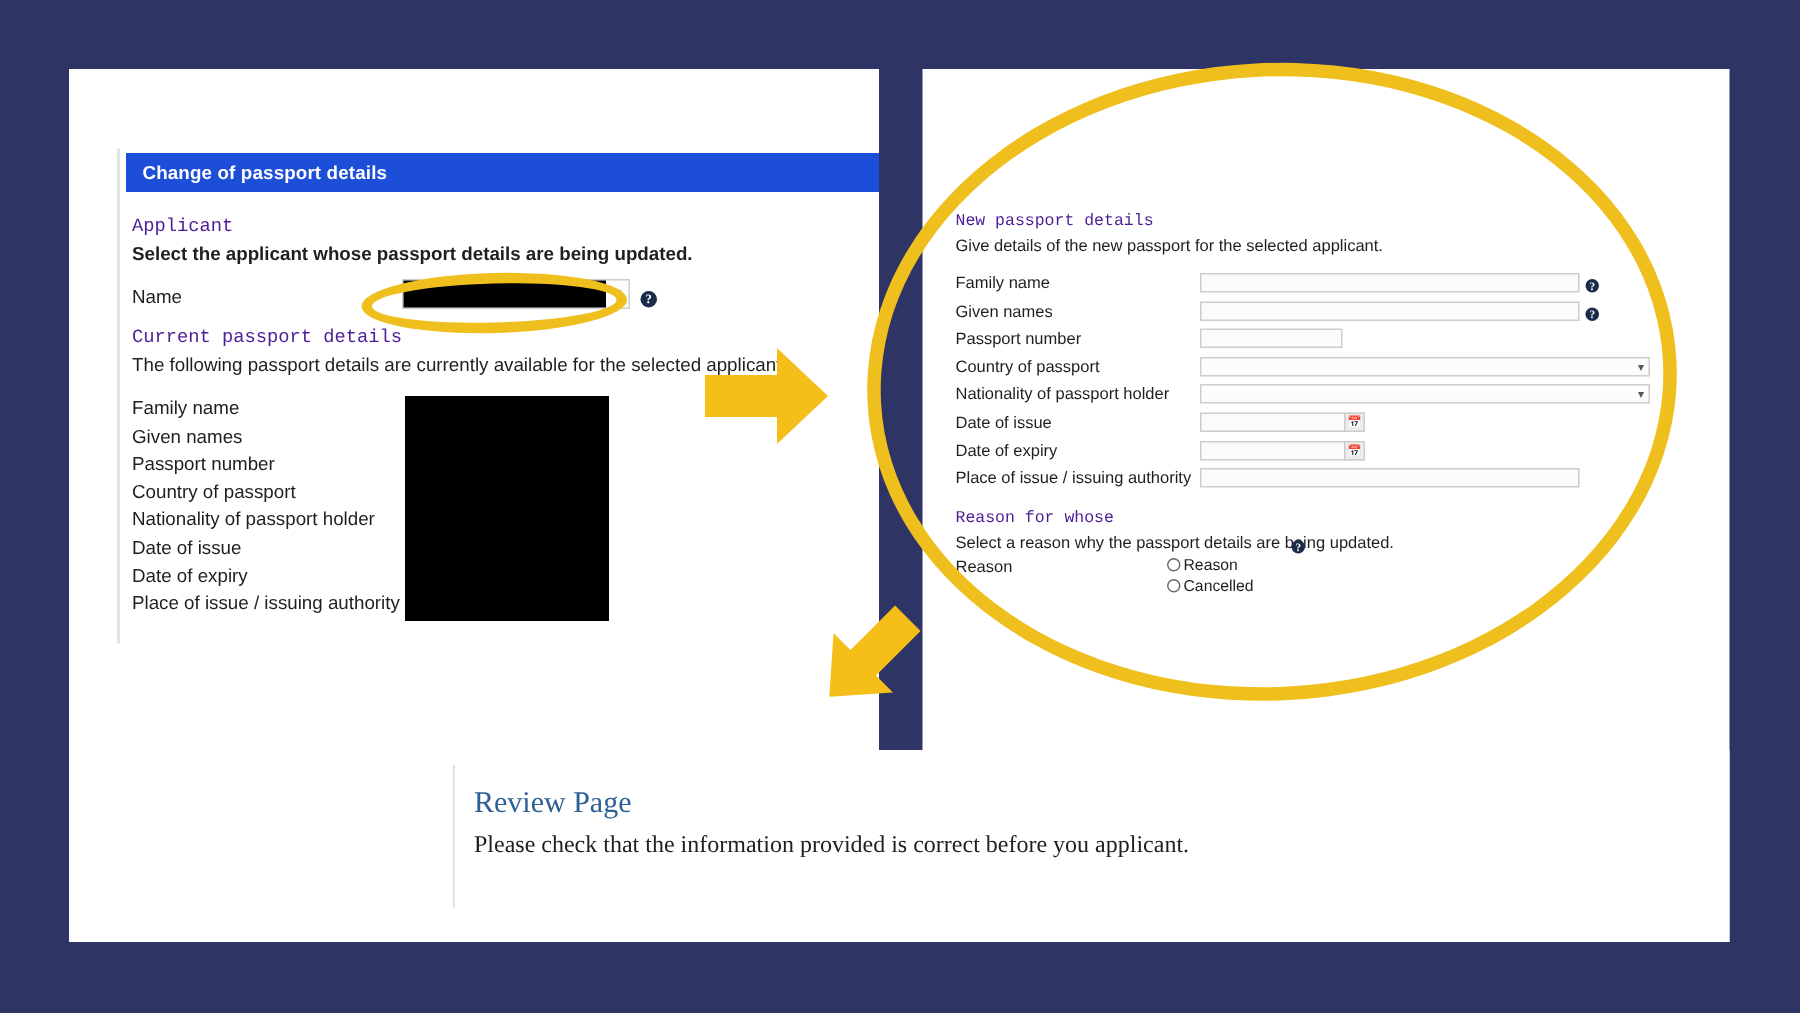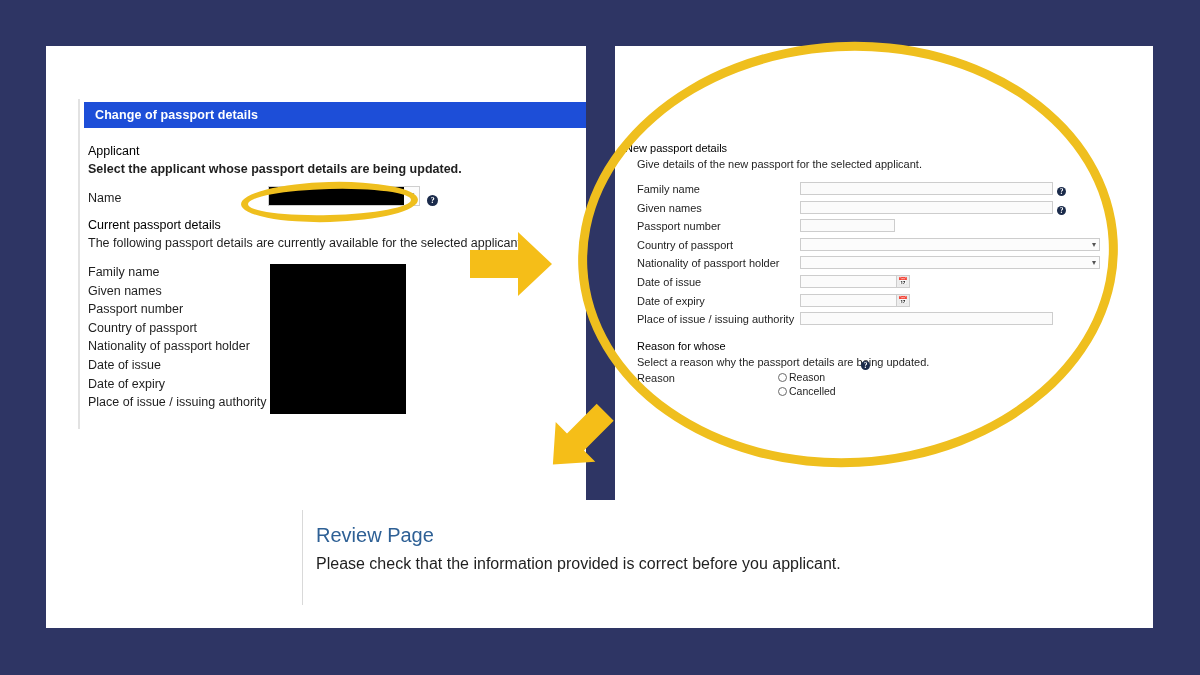--- a/index.html
+++ b/index.html
@@ -22,21 +22,21 @@
   }
 
   
   .page {
     position: absolute;
     background: #ffffff;
     overflow: hidden;
   }
   #page-left  { left: 46px;  top: 46px;  width: 540px; height: 582px; }
   #page-right { left: 615px; top: 46px;  width: 538px; height: 582px; }
-  #page-review{ left: 276px; top: 500px; width: 877px; height: 128px; }
+  #page-review{ left: 276px; top: 500px; width: 877px; height: 128px; font-family: Liberation Serif, serif; }
 
   
   .lp-inner { position: absolute; left: 16px; top: 0; right: 0; bottom: 0; }
   .vrule-left {
     position: absolute; left: 16px; top: 53px; width: 2px; height: 330px;
     background: #e2e2e2;
   }
   .title-bar {
     position: absolute;
     left: 22px; top: 56px;
@@ -45,22 +45,23 @@
     color: #ffffff;
     font-size: 12.5px;
     font-weight: bold;
     line-height: 26px;
     padding-left: 11px;
     box-sizing: border-box;
     letter-spacing: 0.1px;
   }
 
   .sec-head {
-    color: #000000;
+    color: #4c1d95;
     font-size: 12.5px;
+    font-family: Liberation Mono, monospace;
   }
   .body-text {
     color: #1f1f1f;
     font-size: 12.5px;
   }
   .lbl {
     color: #1f1f1f;
     font-size: 12.5px;
   }
 
@@ -107,21 +108,21 @@
   .lp-fieldlist .row { height: 18.6px; font-size: 12.5px; color: #1f1f1f; white-space: nowrap; }
   .lp-redact-block {
     position: absolute;
     left: 208px; top: 218px;
     width: 136px; height: 150px;
     background: #000000;
   }
 
   
   .rp-inner { position: absolute; left: 0; top: 0; right: 0; bottom: 0; }
-  #rp-new-head  { position: absolute; left: 10px; top: 96px; }
+  #rp-new-head  { position: absolute; left: 22px; top: 96px; }
   #rp-new-desc  { position: absolute; left: 22px; top: 112px; }
 
   .rp-form { position: absolute; left: 22px; top: 136px; width: 490px; }
   .f-row {
     position: relative;
     height: 18.6px;
   }
   .f-row .f-lbl {
     position: absolute; left: 0; top: 1px;
     font-size: 11px; color: #1f1f1f; white-space: nowrap;

